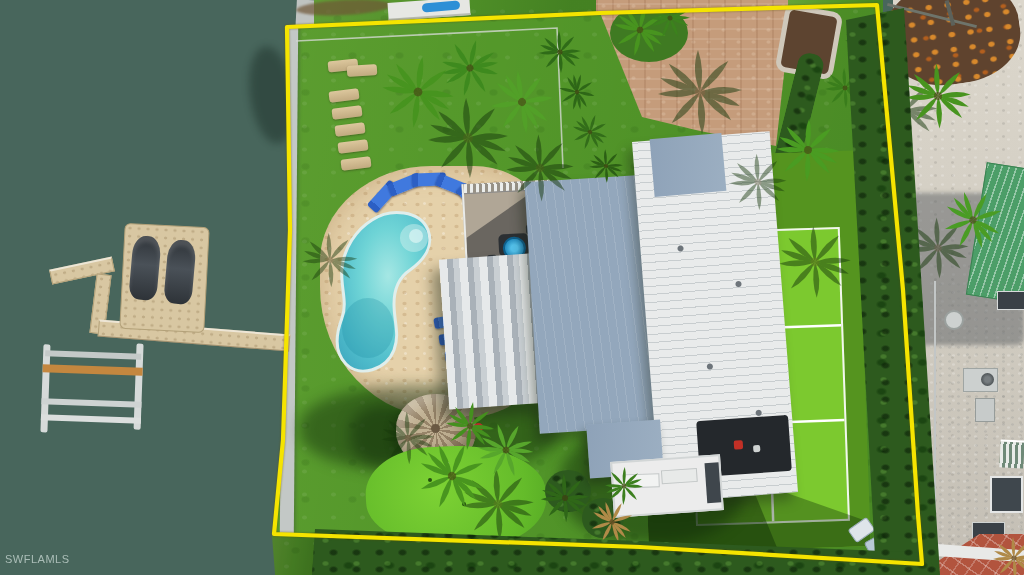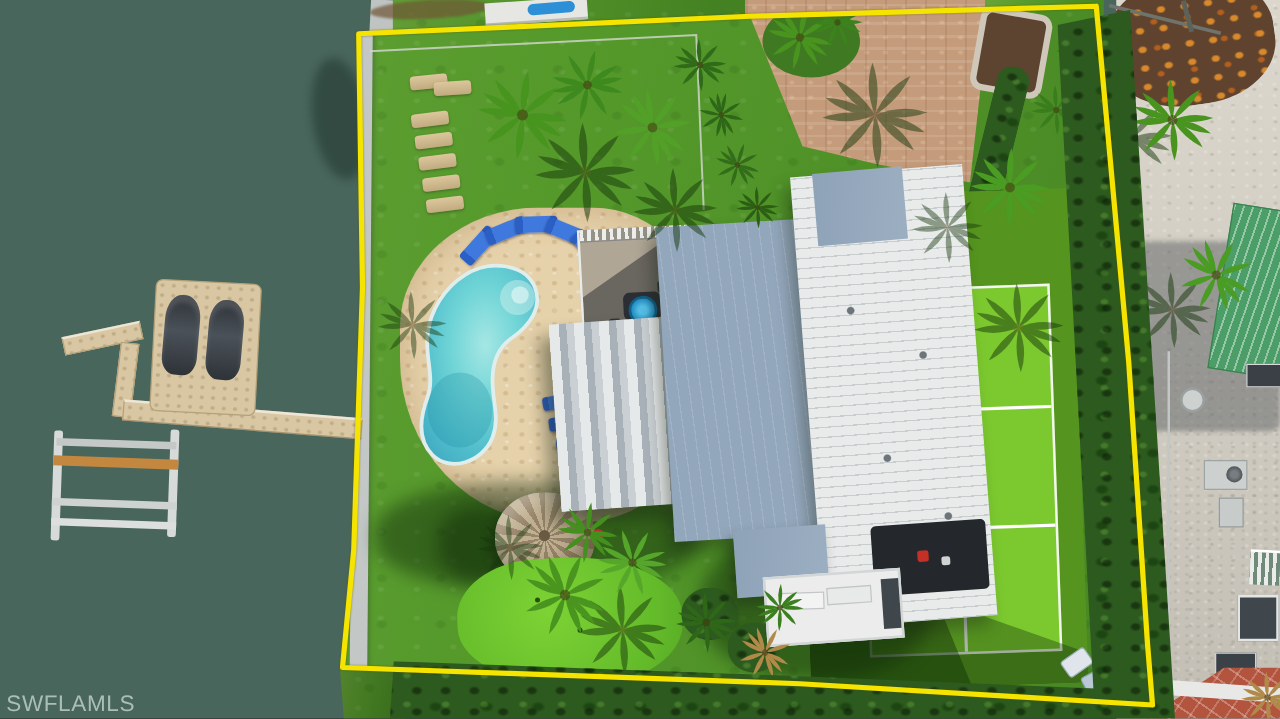--- a/index.html
+++ b/index.html
@@ -44,21 +44,21 @@
       radial-gradient(rgba(90,90,85,.16) 1.2px,transparent 2px);
     background-size:11px 9px,17px 13px;}
   .tex-dock{background-color:#d8c7a2;
     background-image:radial-gradient(rgba(120,95,55,.25) 1.2px,transparent 2px);
     background-size:9px 8px;border:1px solid #b3a179;}
   .lounger-tan{background:linear-gradient(180deg,#dcc79d,#c1aa80);border-radius:3px;
     box-shadow:0 1px 2px rgba(40,40,20,.4);}
   .lounger-blue{background:linear-gradient(90deg,#2c5fc4 0 18%,#4079de 18% 82%,#2a5abb 82%);
     border-radius:3px;box-shadow:0 1px 2px rgba(0,0,30,.4);}
   .shadow-blob{background:rgba(14,38,9,.45);filter:blur(7px);border-radius:45%;}
-  #watermark{color:rgba(188,204,199,.85);font-size:18px;letter-spacing:.5px;}
+  #watermark{color:rgba(188,204,199,.85);font-size:11px;letter-spacing:.5px;}
 </style>
 </head>
 <body>
 
 <svg width="0" height="0" style="position:absolute">
   <defs>
     <g id="palm">
       <g>
         <path d="M0 0 Q11 -4.5 21 -1 Q11 2.5 0 0Z"></path>
         <path d="M0 0 Q11 -4.5 21 -1 Q11 2.5 0 0Z" transform="rotate(45)"></path>

